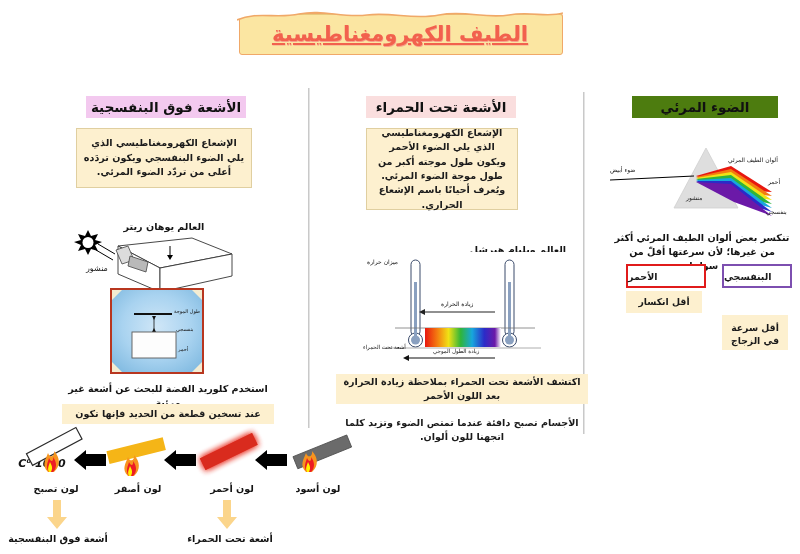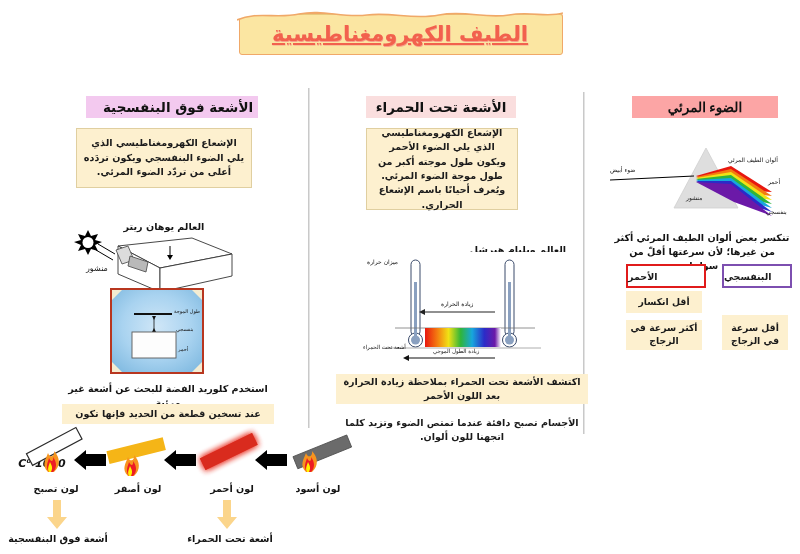--- a/index.html
+++ b/index.html
@@ -47,21 +47,21 @@
   }
 
   
   .sec-head{
     position:absolute;
     display:flex;align-items:center;justify-content:center;
     font-weight:bold;font-size:13.5px;color:#111;
   }
   .head-uv{background:#f3c9ef;}
   .head-ir{background:#fadede;}
-  .head-vis{background:#fca5a5;font-family:Liberation Serif, serif;}
+  .head-vis{background:#4d7c0f;}
 
   
   .note{
     position:absolute;
     background:#fdf0cf;
     border:1px solid #e0cfa0;
     font-size:9.6px;line-height:1.5;
     color:#1b1b1b;
     text-align:center;
     display:flex;align-items:center;justify-content:center;
@@ -112,21 +112,21 @@
         <path d="M0,12 C20,3 40,11 62,6 C86,1 104,10 130,7 C156,4 176,12 202,7 C228,2 248,11 272,7 C294,3 310,10 326,5 L326,0 L0,0 Z" fill="#ffffff"></path>
         <path d="M0,12 C20,3 40,11 62,6 C86,1 104,10 130,7 C156,4 176,12 202,7 C228,2 248,11 272,7 C294,3 310,10 326,5" fill="none" stroke="#f0a868" stroke-width="1.6"></path>
       </svg>
     </div>
     <div class="banner-title">الطيف الكهرومغناطيسية</div>
   </div>
 
   <div class="divider" style="left:308px;top:88px;height:340px;"></div>
   <div class="divider" style="left:583px;top:92px;height:342px;"></div>
 
-  <div class="sec-head head-uv" style="left:86px;top:96px;width:160px;height:22px;padding-left:12px;">
+  <div class="sec-head head-uv" style="left:86px;top:96px;width:160px;height:22px;">
     <span>الأشعة فوق البنفسجية</span>
   </div>
 
   <div class="note" style="left:76px;top:128px;width:176px;height:60px;">
     <span>الإشعاع الكهرومغناطيسي الذي يلي الضوء البنفسجي ويكون تردَده أعلى من تردّد الضوء المرئي.</span>
   </div>
 
   <div class="lbl" style="left:104px;top:220px;width:120px;">
     <span>العالم يوهان ريتر</span>
   </div>
@@ -314,23 +314,20 @@
     <span>البنفسجي</span>
   </div>
 
   <div class="cmp-cell" style="left:626px;top:291px;width:76px;height:22px;">
     <span>أقل انكسار</span>
   </div>
   <div class="cmp-cell" style="left:722px;top:291px;width:66px;height:22px;margin-top:24px;">
     <span>أكثر انكسار</span>
   </div>
 
-  <div class="cmp-cell" style="left:626px;top:320px;width:76px;height:30px;">
-    <span>أكثر سرعة في الزجاج</span>
-  </div>
   <div class="cmp-cell" style="left:722px;top:320px;width:66px;height:30px;">
     <span>أقل سرعة في الزجاج</span>
   </div>
 
   <div class="note plain" style="left:62px;top:404px;width:212px;height:20px;">
     <span>عند تسخين قطعة من الحديد فإنها تكون</span>
   </div>
 
   <div class="lbl" style="left:14px;top:456px;width:56px;font-style:italic;font-size:11px;">
     <span>1000 C⁰</span>

